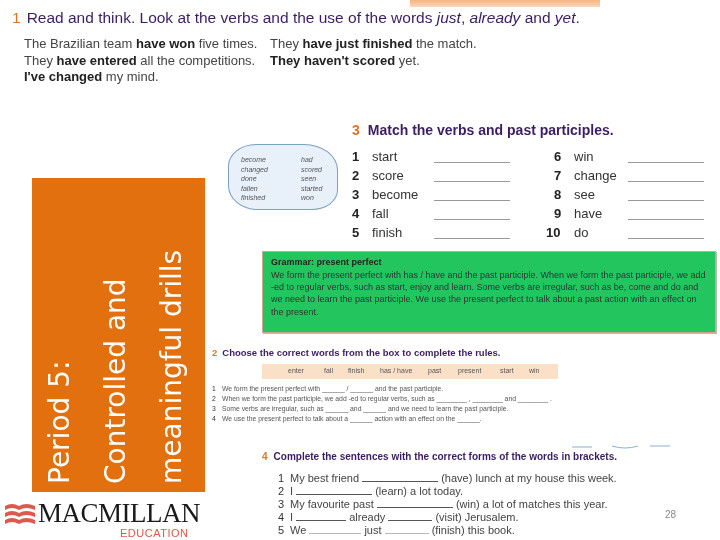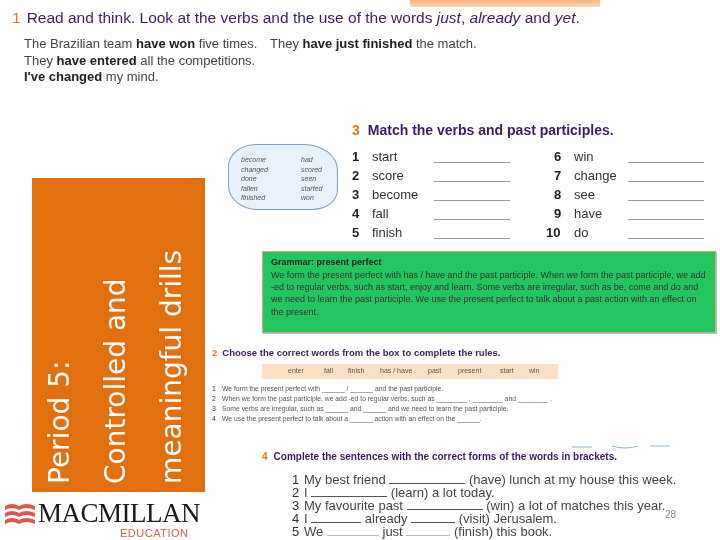--- a/index.html
+++ b/index.html
@@ -37,21 +37,21 @@
   .s2-title { left:212px; top:347px; font-size:9.5px; font-weight:bold; color:#3b1d63; white-space:nowrap; }
   .s2-title .n { color:#e2741f; margin-right:5px; }
   .wordbox { left:262px; top:364px; width:296px; height:15px; background:#fbe0c8; }
   .wordbox span { position:absolute; top:3px; font-size:7px; color:#555; }
   .s2-line { font-size:6.8px; color:#555; white-space:nowrap; }
   .s2-line .nn { display:inline-block; width:10px; color:#333; }
 
   
   .s4-title { left:262px; top:451px; font-size:10px; font-weight:bold; color:#3b1d63; white-space:nowrap; }
   .s4-title .n { color:#e2741f; margin-right:6px; }
-  .s4-line { font-size:13px; color:#444; white-space:nowrap;margin-left:14px; }
+  .s4-line { font-size:11px; color:#444; white-space:nowrap; }
   .s4-line .nn { display:inline-block; width:12px; color:#333; }
   .blank { display:inline-block; border-bottom:1px solid #555; height:8px; vertical-align:baseline; }
   .page-num { left:665px; top:509px; font-size:10px; color:#888; }
   .decor-lines { left:570px; top:444px; width:120px; height:6px; }
 
   
   .vbar { left:32px; top:178px; width:173px; height:314px; background:#e2700f; }
   .vtext { position:absolute; left:0; top:0; width:314px; height:173px; transform-origin:0 0; transform:translate(0,314px) rotate(-90deg); color:#fff; font-family:"DejaVu Sans", sans-serif; font-size:28px; line-height:56px; padding-left:8px; box-sizing:border-box; }
   .vtext div { white-space:nowrap; }
   .vbar-top { left:195px; top:162px; width:10px; height:50px; background:#fff; }
@@ -69,20 +69,21 @@
 <div class="abs s1-title">
   <span class="n">1</span><span>Read and think. Look at the verbs and the use of the words </span><i>just</i><span>, </span><i>already</i><span> and </span><i>yet</i><span>.</span>
 </div>
 <div class="abs s1-col" style="left:24px;top:36px;">
   <div><span>The Brazilian team </span><b>have won</b><span> five times.</span></div>
   <div><span>They </span><b>have entered</b><span> all the competitions.</span></div>
   <div><span></span><b>I've changed</b><span> my mind.</span></div>
 </div>
 <div class="abs s1-col" style="left:270px;top:36px;">
   <div><span>They </span><b>have just finished</b><span> the match.</span></div>
+  <div><span></span><b>They haven't scored</b><span> yet.</span></div>
 </div>
 
 <div class="abs cloud">
   <div class="cloud-col" style="left:12px;top:10px;">
     <div>become</div>
     <div>changed</div>
     <div>done</div>
     <div>fallen</div>
     <div>finished</div>
   </div>

